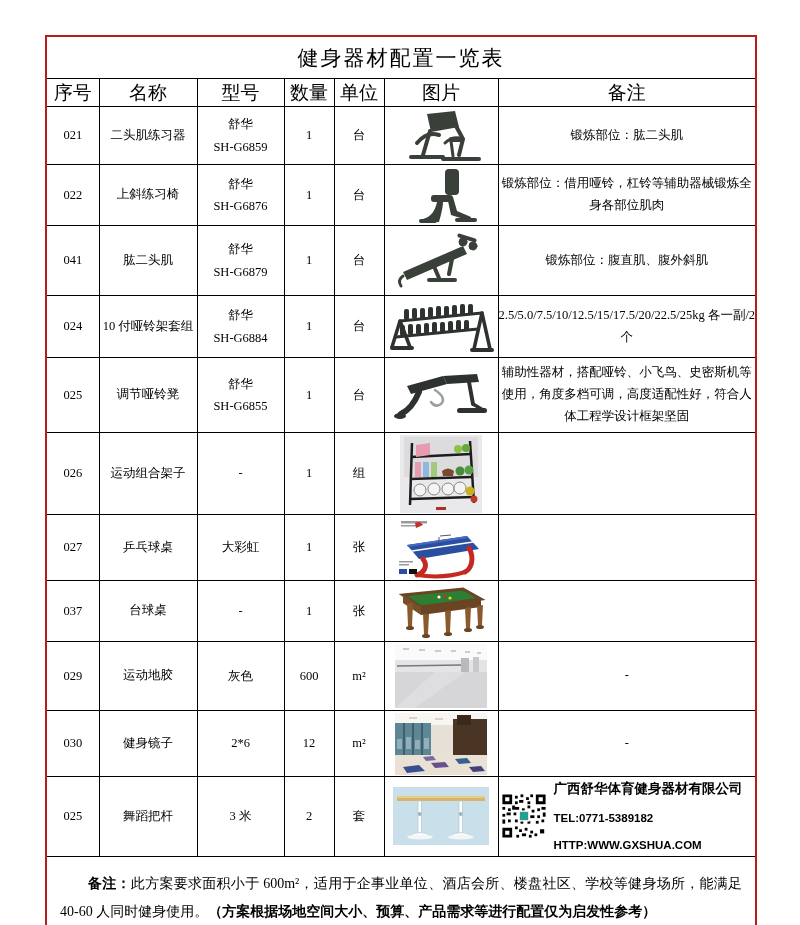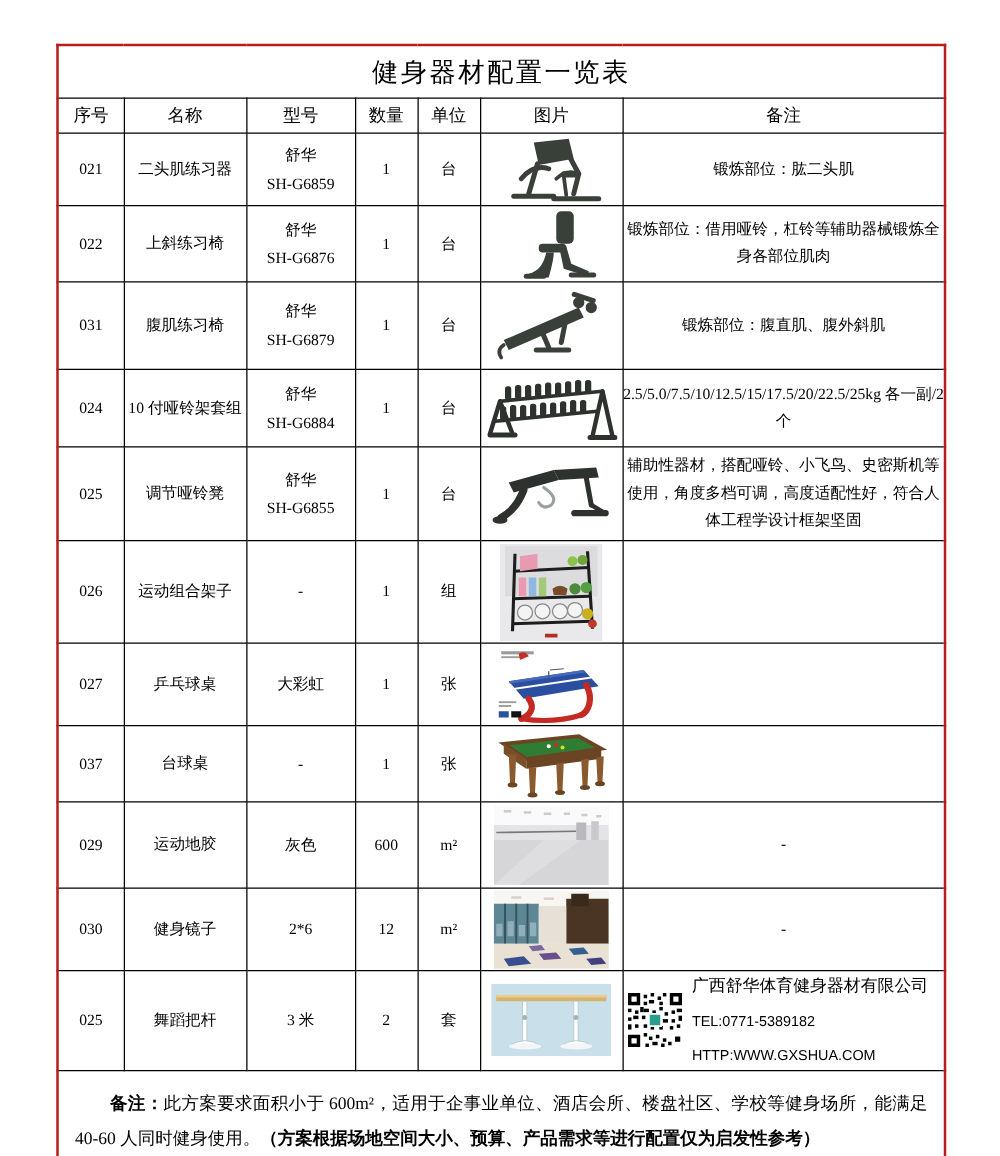--- a/index.html
+++ b/index.html
@@ -11,32 +11,32 @@
   .page{padding:35px 45px 0 45px;}
   table.cfg{
     border-collapse:collapse;table-layout:fixed;width:710px;
     border:2px solid #b91c1c;
   }
   table.cfg td, table.cfg th{
     border:1px solid #000;padding:0;vertical-align:middle;
     text-align:center;font-weight:normal;overflow:hidden;
   }
   .title-cell{height:41px;font-size:21px;font-weight:bold;letter-spacing:2px;}
-  .head-row th{height:27px;font-size:14px;font-weight:bold;}
+  .head-row th{height:27px;font-size:19px;font-weight:bold;}
   td.serial{font-size:12.5px;}
   td.name{font-size:12.5px;line-height:1.7;padding:0 13px;}
   td.model{font-size:12.5px;line-height:1.8;white-space:pre-line;}
   td.qty,td.unit{font-size:12.5px;}
   td.remark{text-align:left;font-size:12.5px;line-height:1.75;padding:3px 9px;}
   td.remark.center{text-align:center;}
   td.pic{padding:2px 0;}
   .photo{display:block;margin:0 auto;}
   
   .company{display:flex;align-items:center;gap:7px;padding:2px 2px;}
-  .company .txt{font-family:"Liberation Sans","DejaVu Sans",sans-serif;font-weight:normal;line-height:1.45;text-align:left;}
+  .company .txt{font-family:"Liberation Sans","DejaVu Sans",sans-serif;font-weight:bold;line-height:1.45;text-align:left;}
   .company .cname{font-size:13.5px;}
   .company .ctel,.company .cweb{font-size:11.5px;margin-top:11px;}
   
   td.footnote{height:66px;text-align:left;padding:6px 13px;}
   td.footnote p{margin:13px;font-size:14px;line-height:2.0;text-indent:2em;text-align:justify;}
   .b{font-weight:bold;}
 </style>
 </head>
 <body>
 
@@ -108,22 +108,22 @@
             <rect x="26" y="54" width="18" height="4" rx="2"></rect>
             <path d="M60,32 L64,46 L78,52 L77,56 L58,50 L55,36 Z"></path>
             <rect x="62" y="53" width="22" height="4" rx="2"></rect>
           </g>
         </svg>
       </td>
       <td class="remark">锻炼部位：借用哑铃，杠铃等辅助器械锻炼全身各部位肌肉</td>
     </tr>
 
     <tr style="height:70px">
-      <td class="serial">031</td>
-      <td class="name">腹肌练习椅</td>
+      <td class="serial">041</td>
+      <td class="name">肱二头肌</td>
       <td class="model">舒华
 SH-G6879</td>
       <td class="qty">1</td>
       <td class="unit">台</td>
       <td class="pic">
         <svg class="photo" width="96" height="62" viewBox="0 0 96 62">
           <g fill="#394039" stroke="#3a3f3a" stroke-linecap="round">
             <polygon points="10,42 70,16 74,24 14,50" stroke="none"></polygon>
             <rect x="64" y="6" width="20" height="4" rx="2" transform="rotate(18 74 8)" stroke="none"></rect>
             <circle cx="80" cy="16" r="4"></circle>

